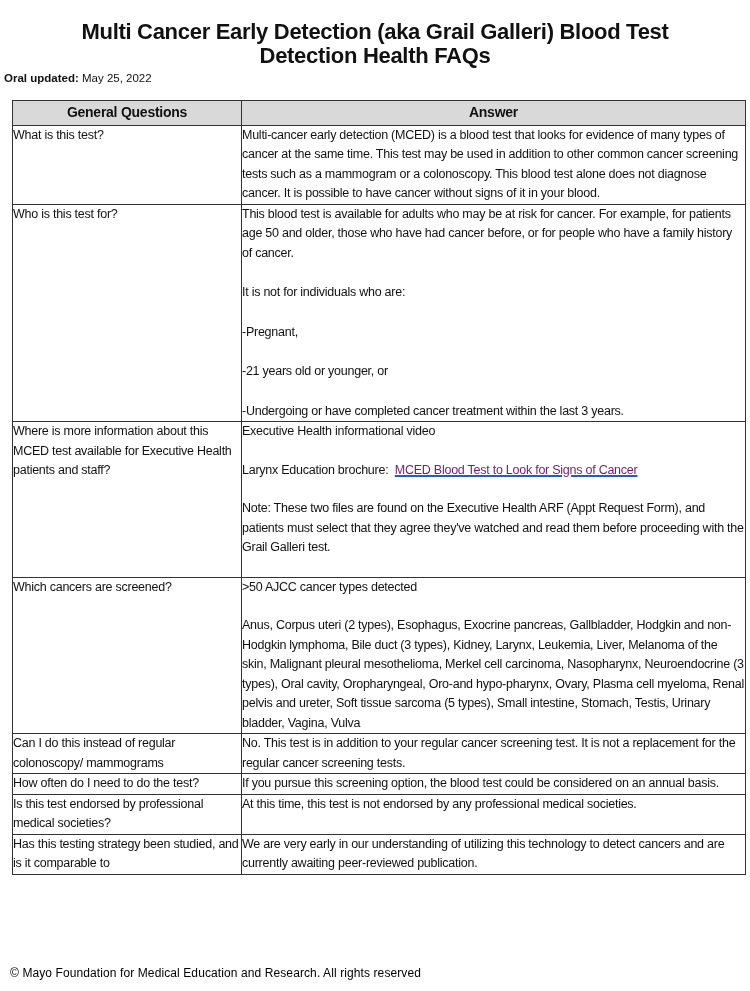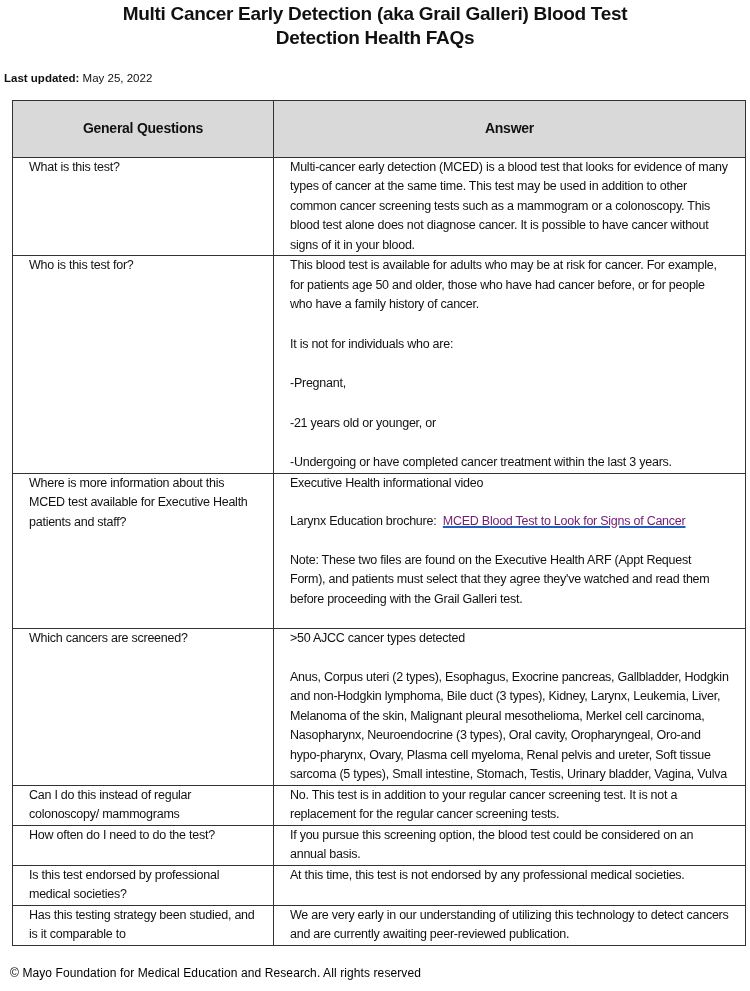--- a/index.html
+++ b/index.html
@@ -1,43 +1,43 @@
 <!DOCTYPE html>
 <html><head>
 <meta charset="utf-8">
 <style>
   html, body { margin: 0; padding: 0; background: #ffffff; }
   body { width: 750px; height: 991px; position: relative; overflow: hidden;
          font-family: "Liberation Sans", sans-serif; color: #111; }
-  .title { position: absolute; left: 0; top: 2px; width: 750px; text-align: center;
-           font-family: "Liberation Sans", sans-serif; font-weight: bold; font-size: 19px;
+  .title { position: absolute; left: 0; top: 20px; width: 750px; text-align: center;
+           font-family: "Liberation Sans", sans-serif; font-weight: bold; font-size: 22px;
            line-height: 24px; letter-spacing: -0.3px; }
   .updated { position: absolute; left: 4px; top: 72px; font-size: 11.5px; font-weight: bold; }
   .updated span.val { font-weight: normal; }
   table { position: absolute; left: 12px; top: 100px; width: 734px; border-collapse: collapse;
           font-family: "Liberation Sans", sans-serif; font-size: 12.5px; line-height: 19.5px;
           letter-spacing: -0.25px; }
-  th, td { border: 1px solid #333; vertical-align: top; padding: 0 16px; text-align: left; }
-  th { background: #d9d9d9; font-weight: bold; font-size: 14px; text-align: center; padding: 18px 6px; }
+  th, td { border: 1px solid #333; vertical-align: top; padding: 0 0; text-align: left; }
+  th { background: #d9d9d9; font-weight: bold; font-size: 14px; text-align: center; padding: 2px 6px; }
   td.q { width: 228px; }
   .bold { font-weight: normal; margin-top: 20px; }
   a.link { color: #701a75; text-decoration: underline; text-decoration-color: #1f5fbf; text-decoration-thickness: 2px; }
   .gap { height: 19px; }
   .footer { position: absolute; left: 10px; top: 966px; font-size: 12px; color: #000000; letter-spacing: 0.1px; }
 </style>
 </head>
 <body>
 
 <div class="title">
   <div>Multi Cancer Early Detection (aka Grail Galleri) Blood Test</div>
   <div>Detection Health FAQs</div>
 </div>
 
 <div class="updated">
-  <span>Last updated:</span>
+  <span>Oral updated:</span>
   <span class="val">May 25, 2022</span>
 </div>
 
 <table>
   <thead>
     <tr>
       <th>General Questions</th>
       <th>Answer</th>
     </tr>
   </thead>

